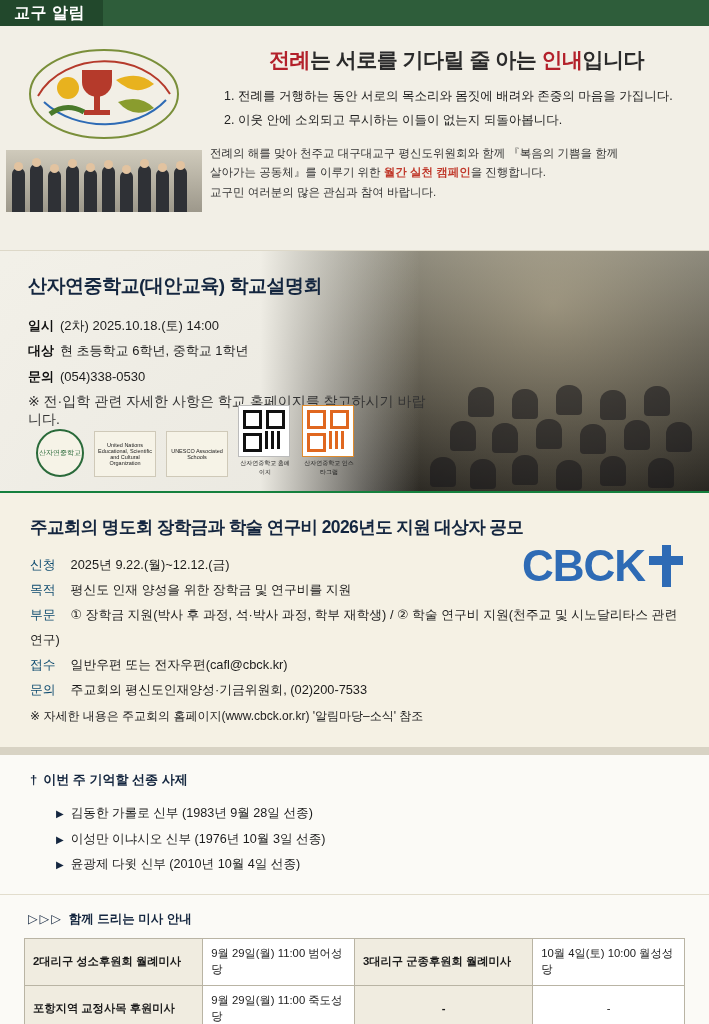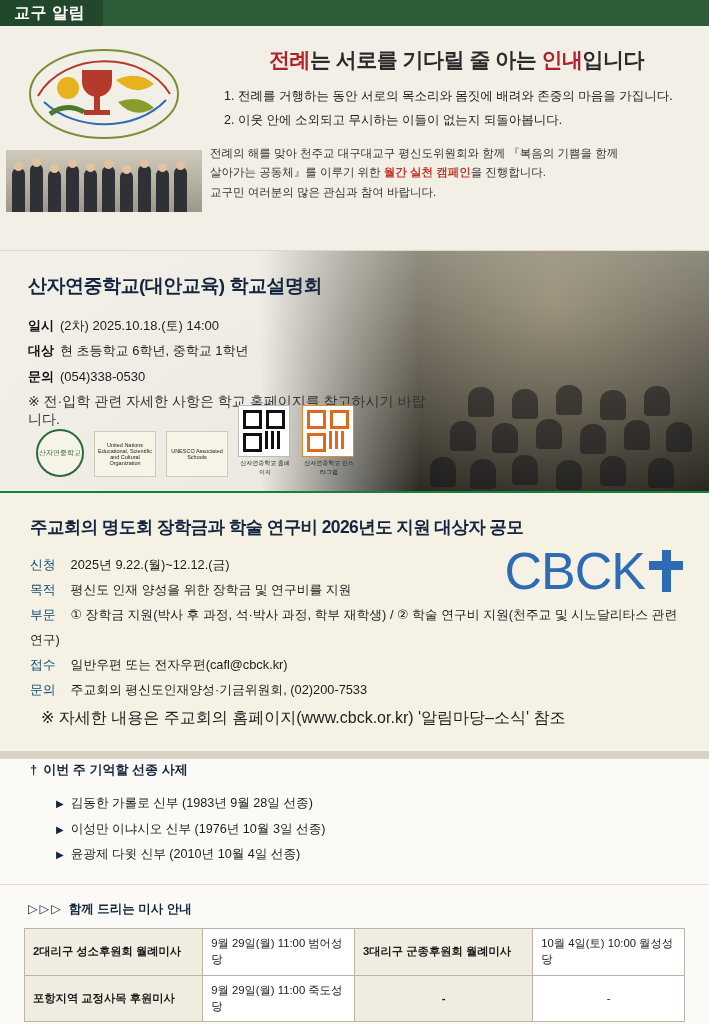--- a/index.html
+++ b/index.html
@@ -126,34 +126,34 @@
     background:#f5f1e4;
     padding:22px 24px 22px 30px;
     border-bottom:8px solid #d8d3c4;
     position:relative;
   }
   .cbck-title{
     font-size:17.5px;font-weight:bold;color:#14263f;margin:0 0 14px 0;letter-spacing:-0.6px;
   }
   .cbck-row{font-size:12.8px;line-height:1.95;color:#1b1b1b;}
   .cbck-row .lb{font-weight:normal;color:#0c4a6e;margin-right:15px;}
-  .cbck-note{font-size:16px;color:#222;margin-top:5px;margin-left:11px;}
+  .cbck-note{font-size:12px;color:#222;margin-top:5px;}
   .cbck-logo{
     position:absolute;right:26px;top:48px;display:flex;align-items:center;gap:4px;
   }
   .cbck-logo .word{
-    font-size:52px;font-weight:normal;color:#2e6bb5;letter-spacing:-1px;font-family:"Liberation Sans",sans-serif;
+    font-size:44px;font-weight:bold;color:#2e6bb5;letter-spacing:-1px;font-family:"Liberation Sans",sans-serif;
   }
   .cbck-logo .cross{position:relative;width:34px;height:42px;}
   .cbck-logo .cross .v{position:absolute;left:13px;top:0;width:9px;height:42px;background:#2e6bb5;}
   .cbck-logo .cross .h{position:absolute;left:0;top:11px;width:34px;height:9px;background:#2e6bb5;}
 
   
   .sec-mem{
-    background:#fbfaf6;padding:2px 30px 16px 30px;border-bottom:1px solid #e2ddcd;
+    background:#fbfaf6;padding:16px 30px 16px 30px;border-bottom:1px solid #e2ddcd;
   }
   .mem-head{font-size:13px;font-weight:bold;color:#14263f;margin:0 0 12px 0;}
   .mem-head .dag{color:#14263f;margin-right:6px;}
   .mem-item{font-size:12.6px;color:#1b1b1b;line-height:2.05;padding-left:26px;}
   .mem-item .ar{color:#14263f;margin-right:7px;font-size:10px;}
 
   
   .sec-mass{background:#fbfaf6;padding:12px 24px 26px 24px;}
   .mass-head{font-size:12.5px;font-weight:bold;color:#14263f;margin:4px 0 10px 4px;}
   .mass-head .tri{color:#14263f;letter-spacing:2px;margin-right:6px;}

